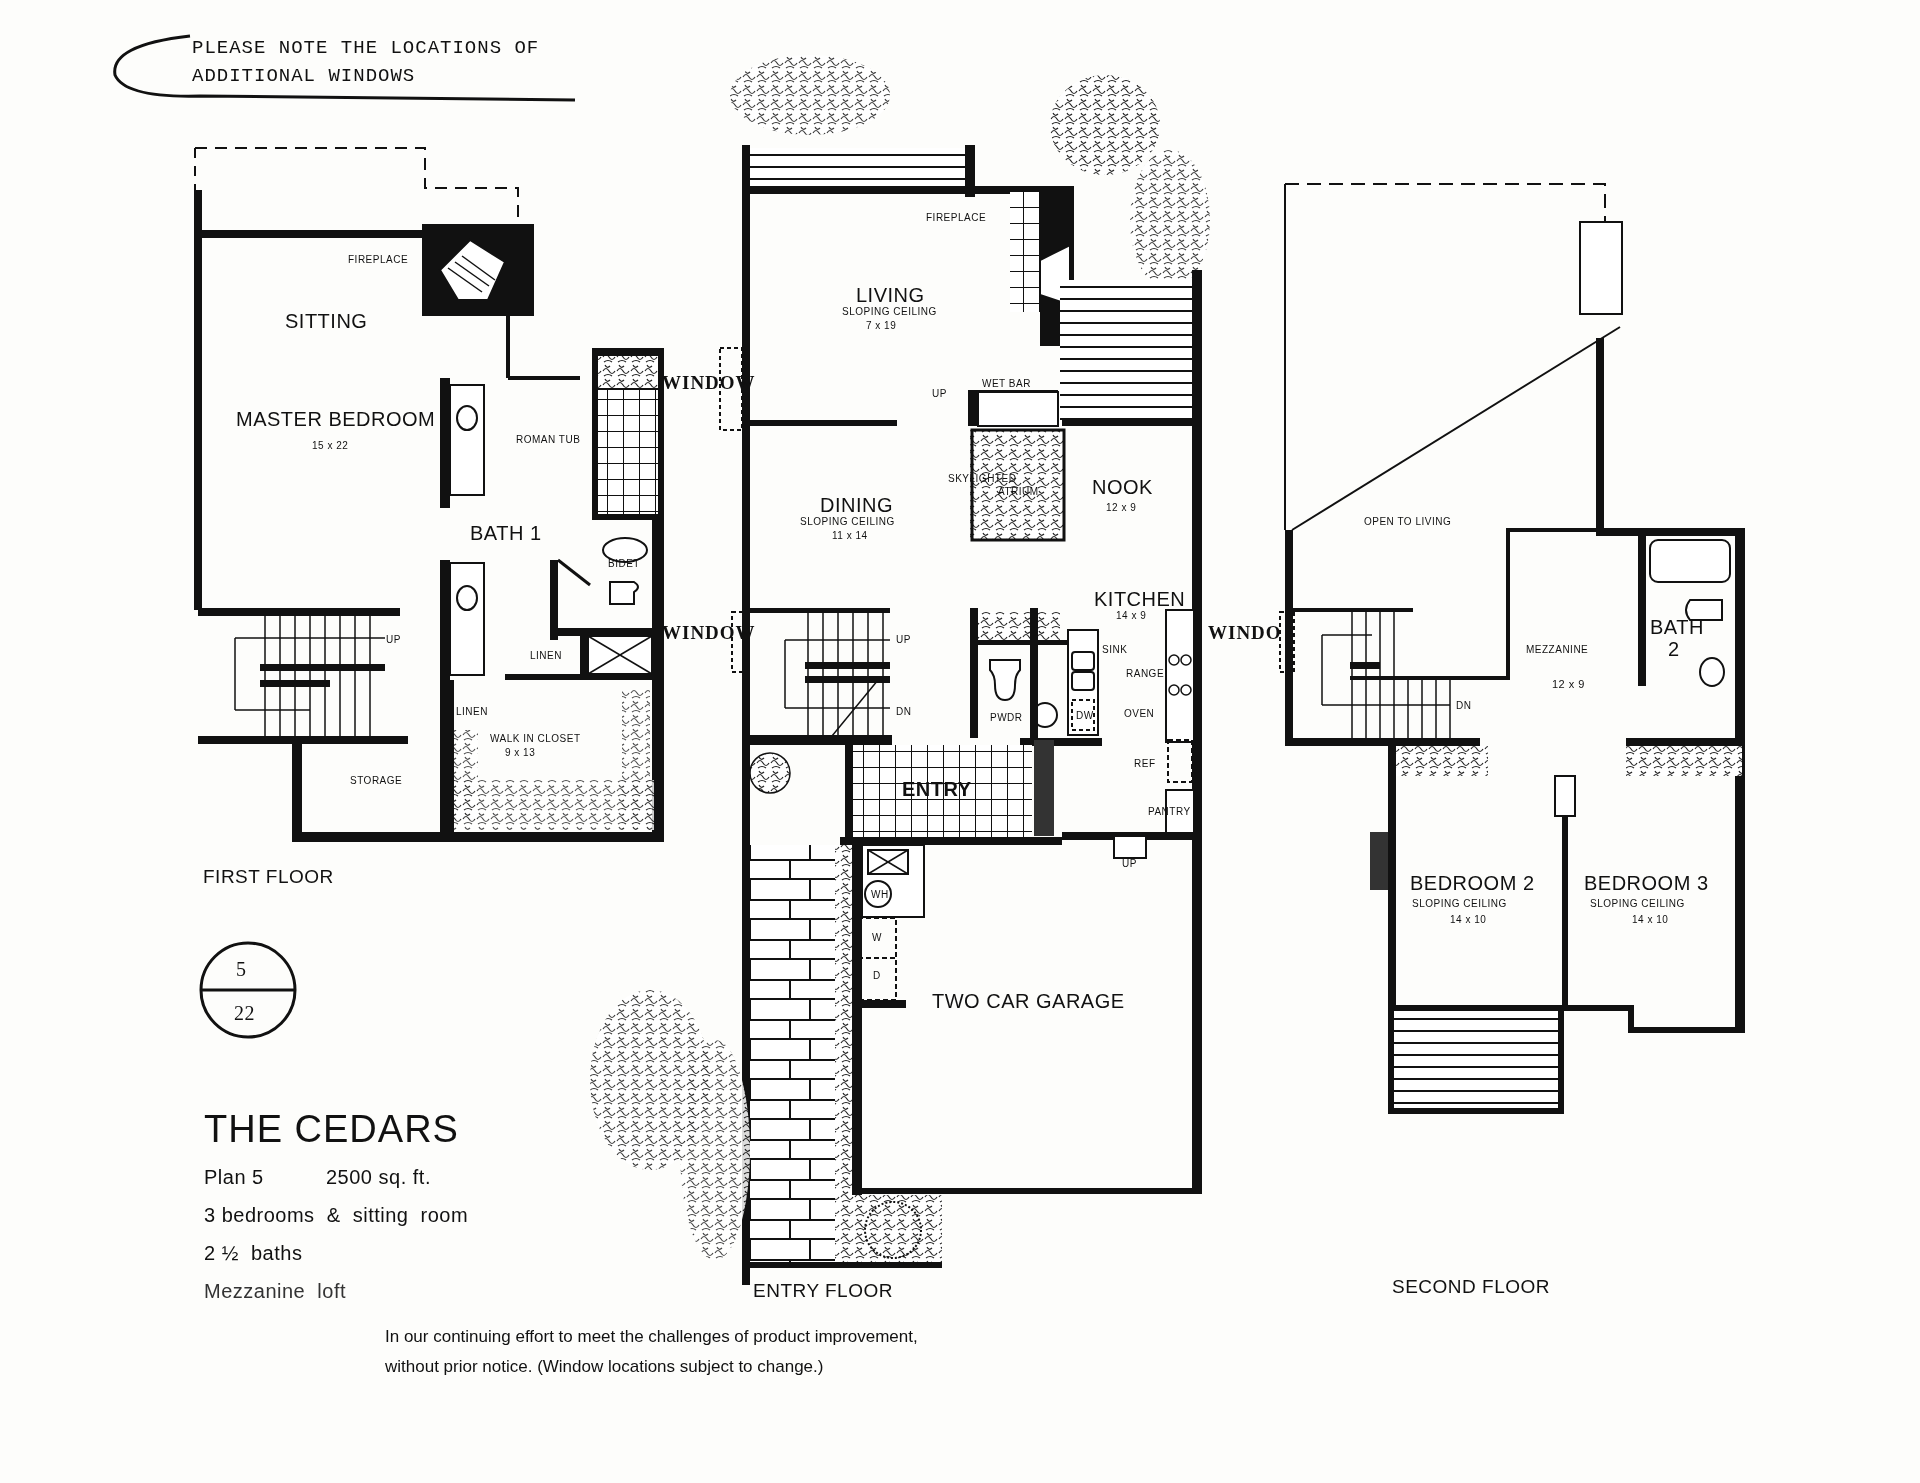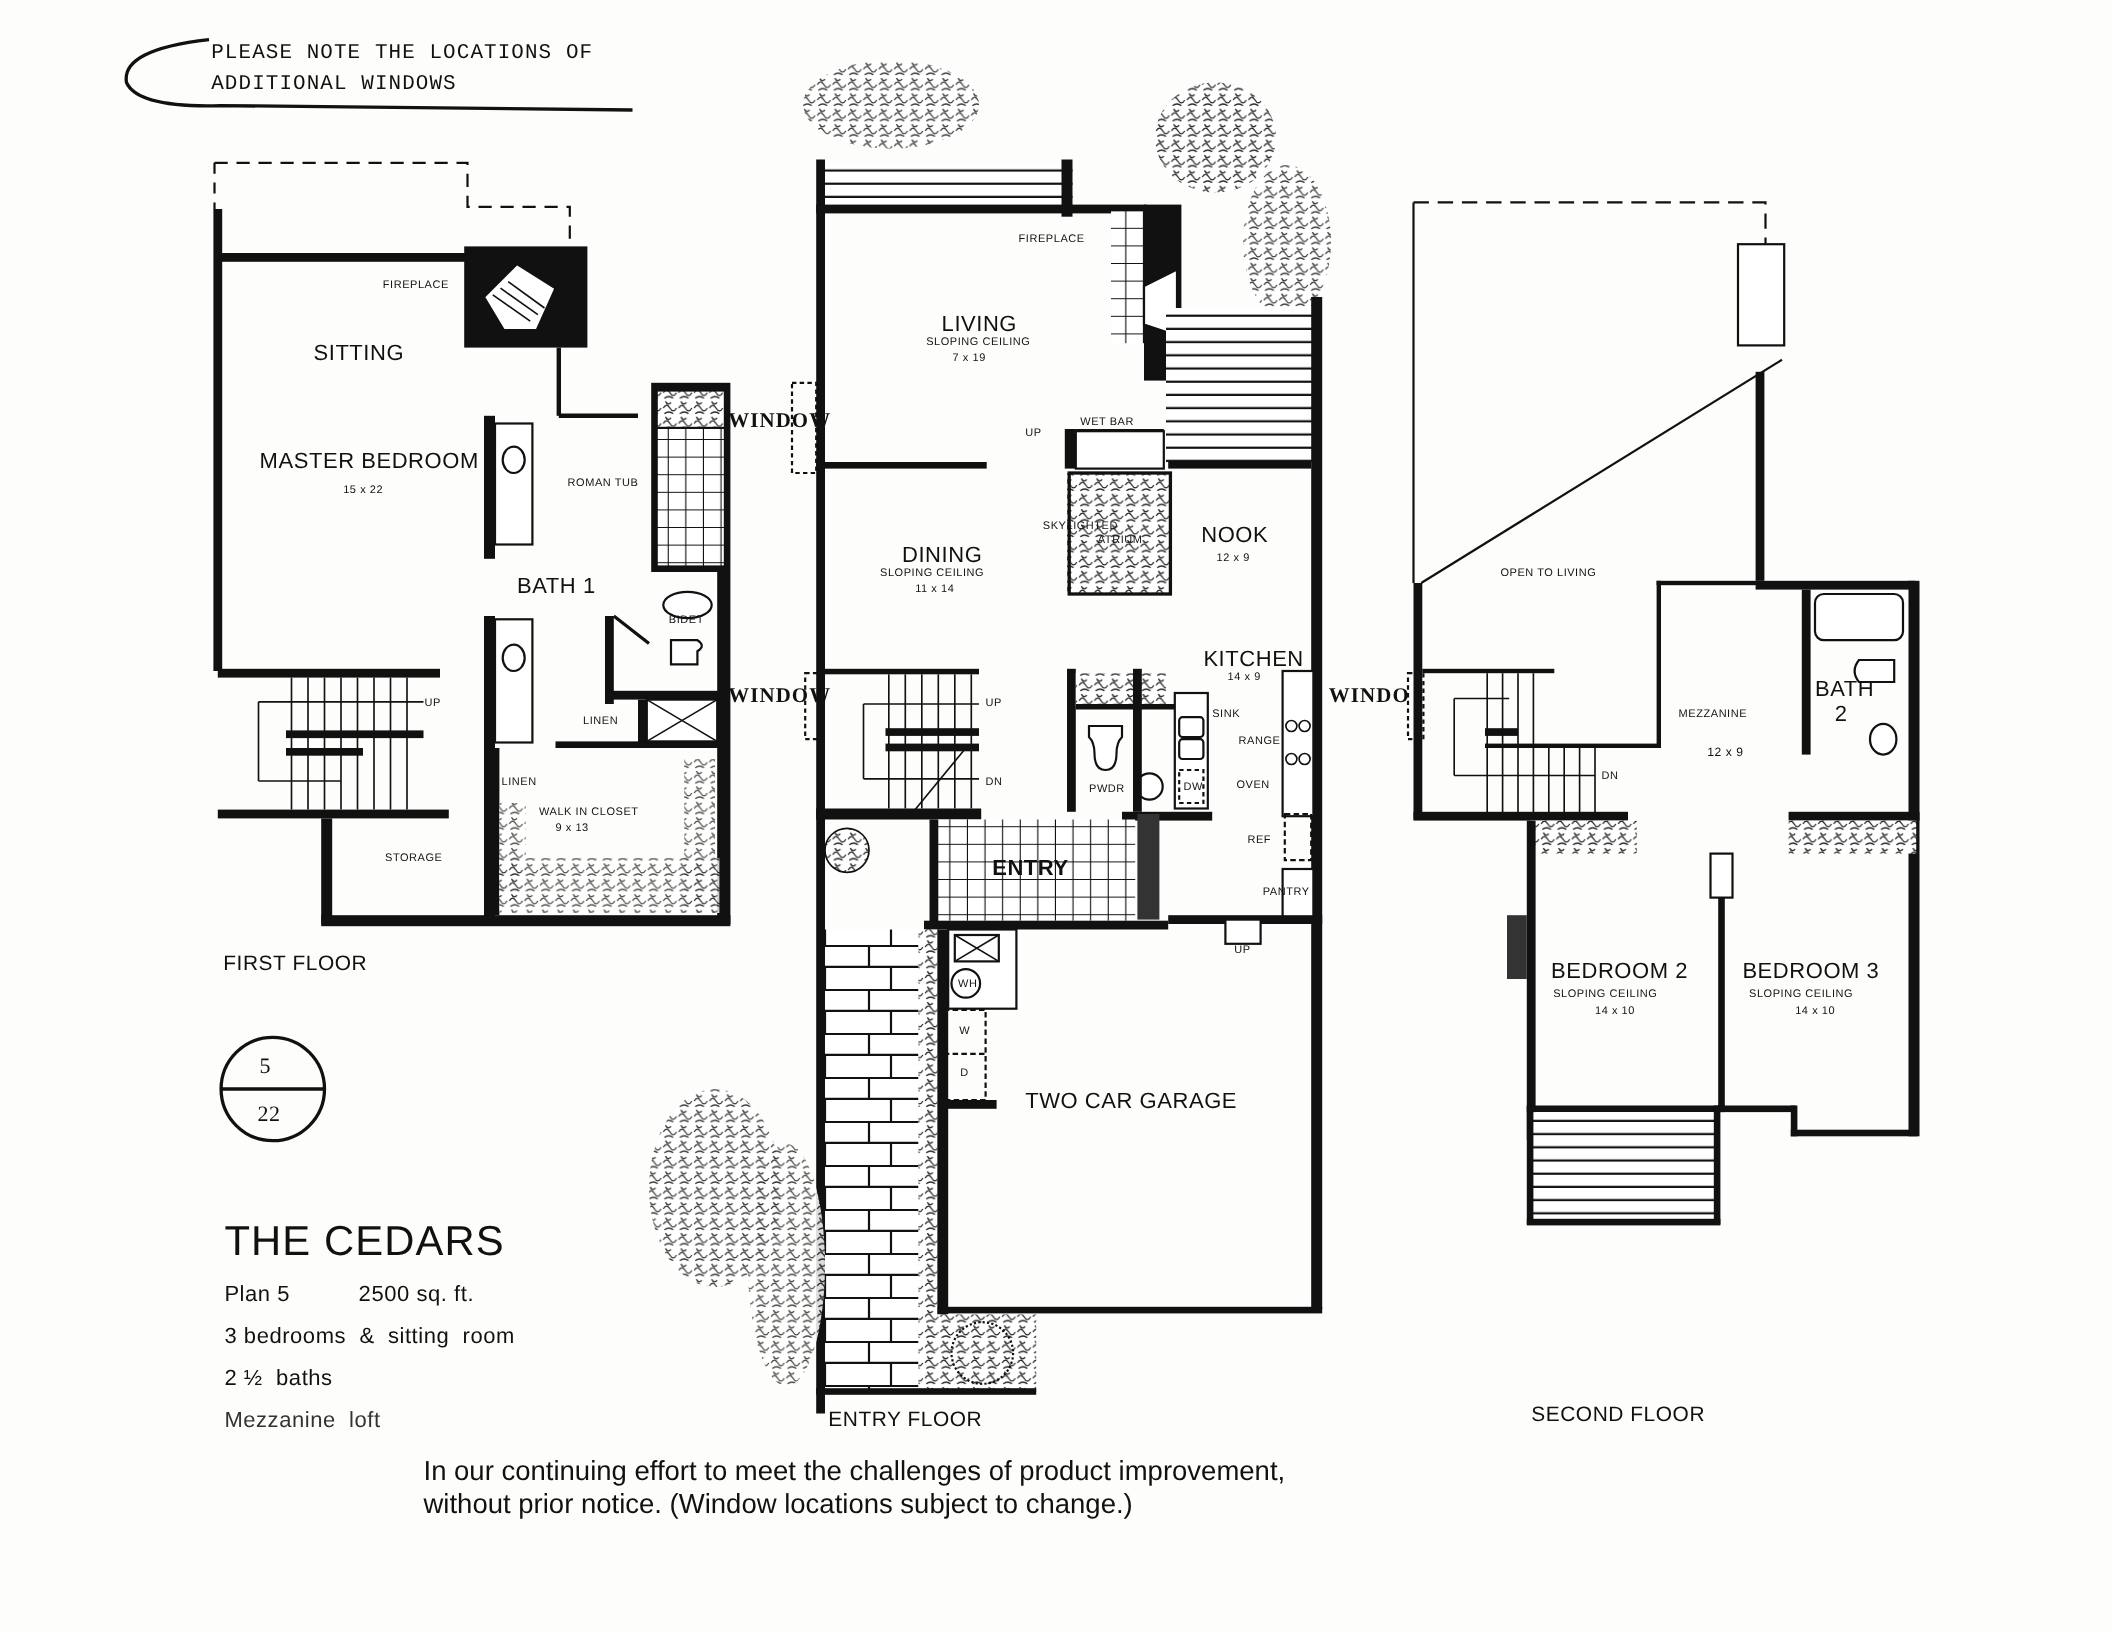--- a/index.html
+++ b/index.html
@@ -8,21 +8,21 @@
   .abs { position:absolute; }
   .lbl { position:absolute; white-space:nowrap; letter-spacing:0.5px; }
   .room { font-size:20px; }
   .sub { font-size:11px; }
   .tiny { font-size:10px; }
   .win { font-family:"Liberation Serif", serif; font-weight:bold; font-size:19px; letter-spacing:1px; }
   svg.plan { position:absolute; left:0; top:0; }
   .note-title { font-family:"Liberation Mono", monospace; font-size:19px; line-height:28px; letter-spacing:1px; }
   .title-big { font-size:38px; letter-spacing:1px; }
   .spec { font-size:20px; }
-  .disclaimer { font-size:25px; line-height:30px; }
+  .disclaimer { font-size:17px; line-height:30px; }
   .floorlabel { font-size:19px; letter-spacing:0.5px; }
 </style>
 </head>
 <body>
 
 <svg class="plan" width="1920" height="1483" viewBox="0 0 1920 1483">
   <defs>
     <pattern id="tile" width="16" height="16" patternUnits="userSpaceOnUse">
       <rect width="16" height="16" fill="#fff"></rect>
       <path d="M16 0V16M0 16H16" stroke="#111" stroke-width="2"></path>

